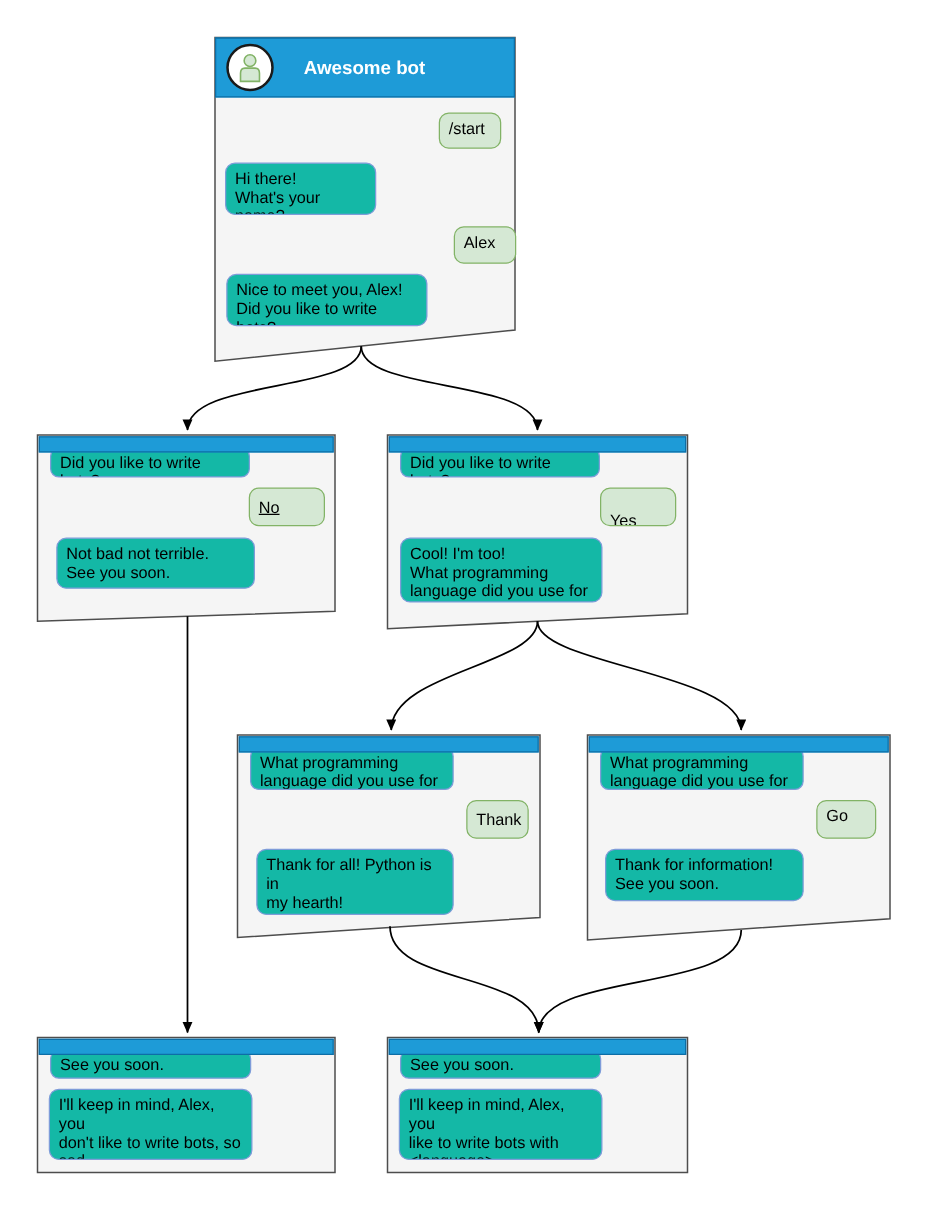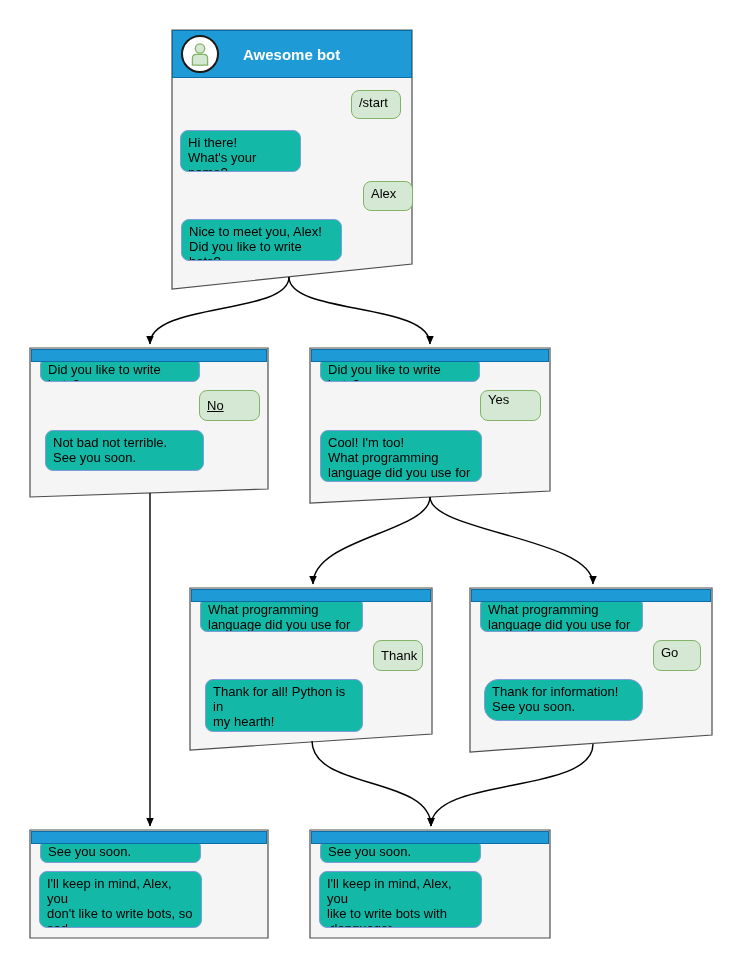--- a/index.html
+++ b/index.html
@@ -76,38 +76,38 @@
 Did you like to write bots?</div>
 
   <div class="window-header" style="left:31px;top:349px;width:236px;height:13px;"></div>
   <div class="bubble bot tucked" style="left:40px;top:358px;width:160px;height:24px;">Did you like to write bots?</div>
   <div class="bubble user" style="left:199px;top:390px;width:61px;height:31px;padding-top:7px;text-decoration:underline;">No</div>
   <div class="bubble bot" style="left:45px;top:430px;width:159px;height:41px;">Not bad not terrible.
 See you soon.</div>
 
   <div class="window-header" style="left:311px;top:349px;width:238px;height:13px;"></div>
   <div class="bubble bot tucked" style="left:320px;top:358px;width:160px;height:24px;">Did you like to write bots?</div>
-  <div class="bubble user" style="left:480px;top:390px;width:61px;height:31px;padding-top:1px;">Yes</div>
+  <div class="bubble user" style="left:480px;top:390px;width:61px;height:31px;padding-top:18px;">Yes</div>
   <div class="bubble bot" style="left:320px;top:430px;width:162px;height:52px;">Cool! I'm too!
 What programming
 language did you use for it?</div>
 
   <div class="window-header" style="left:191px;top:589px;width:240px;height:13px;"></div>
   <div class="bubble bot tucked" style="left:200px;top:598px;width:163px;height:34px;">What programming
 language did you use for it?</div>
   <div class="bubble user" style="left:373px;top:640px;width:50px;height:31px;padding-top:7px;">Thank</div>
   <div class="bubble bot" style="left:205px;top:679px;width:158px;height:53px;">Thank for all! Python is in
 my hearth!
 See you soon.</div>
 
   <div class="window-header" style="left:471px;top:589px;width:240px;height:13px;"></div>
   <div class="bubble bot tucked" style="left:480px;top:598px;width:163px;height:34px;">What programming
 language did you use for it?</div>
   <div class="bubble user" style="left:653px;top:640px;width:48px;height:31px;padding-top:4px;">Go</div>
-  <div class="bubble bot" style="left:484px;top:679px;width:159px;height:42px;border-radius:14px;">Thank for information!
+  <div class="bubble bot" style="left:484px;top:679px;width:159px;height:42px;">Thank for information!
 See you soon.</div>
 
   <div class="window-header" style="left:31px;top:831px;width:236px;height:13px;"></div>
   <div class="bubble bot tucked" style="left:40px;top:840px;width:161px;height:23px;">See you soon.</div>
   <div class="bubble bot" style="left:39px;top:871px;width:163px;height:57px;">I'll keep in mind, Alex, you
 don't like to write bots, so
 sad...</div>
 
   <div class="window-header" style="left:311px;top:831px;width:238px;height:13px;"></div>
   <div class="bubble bot tucked" style="left:320px;top:840px;width:161px;height:23px;">See you soon.</div>

